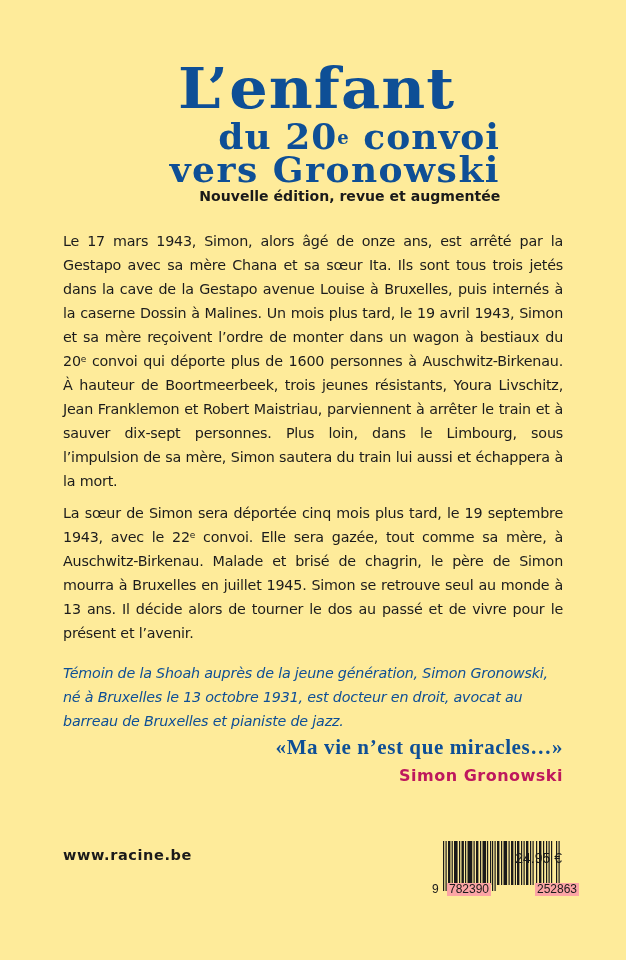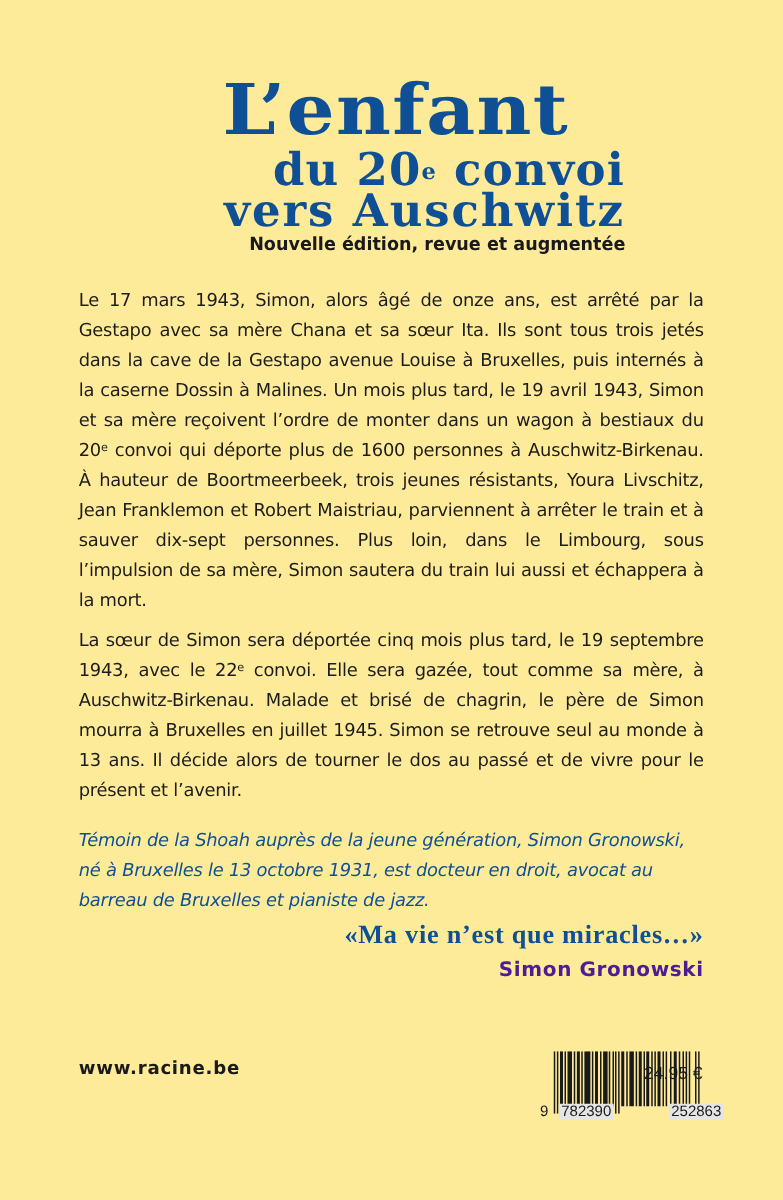--- a/index.html
+++ b/index.html
@@ -47,50 +47,50 @@
     letter-spacing: -0.2px;
   }
   .quote {
     position: absolute; right: 63px; top: 735px;
     font-family: Liberation Serif, serif; font-weight: bold;
     font-size: 21px; color: #0E4F96; white-space: nowrap; letter-spacing: 0.6px;
   }
   .quote-author {
     position: absolute; right: 63px; top: 766px;
     font-family: "DejaVu Sans", sans-serif; font-weight: bold;
-    font-size: 16px; color: #4c1d95; white-space: nowrap; letter-spacing: 0.5px;
+    font-size: 16px; color: #be185d; white-space: nowrap; letter-spacing: 0.5px;
   }
   .price {
     position: absolute; right: 64px; top: 815px;
     font-family: "Liberation Sans", sans-serif; font-size: 14px; color: #1a1a1a; margin-top: 35px;
   }
   .barcode {
     position: absolute; left: 432px; top: 841px; width: 132px; height: 60px;
   }
   .barcode svg { display: block; }
   .barcode-digits {
     position: absolute; top: 883px; font-family: "Liberation Sans", sans-serif;
-    font-size: 12px; color: #1a1a1a; background: #e5e5e5; line-height: 13px;
+    font-size: 12px; color: #1a1a1a; background: #fca5a5; line-height: 13px;
   }
   .d1 { left: 432px; background: transparent; }
   .d2 { left: 447px; padding: 0 2px; }
   .d3 { left: 535px; padding: 0 2px; }
   .website {
     position: absolute; left: 63px; top: 847px;
     font-family: "DejaVu Sans", sans-serif; font-weight: bold;
     font-size: 14.5px; color: #1a1a1a; letter-spacing: 0.6px;
   }
 </style>
 </head>
 <body>
 
 <div class="title-block">
   <div class="t1">L’enfant</div>
   <div class="t2"><span>du 20</span><sup>e</sup><span> convoi</span></div>
-  <div class="t3">vers Auschwitz</div>
+  <div class="t3">vers Gronowski</div>
   <div class="subtitle">Nouvelle édition, revue et augmentée</div>
 </div>
 
 <div class="body-text p1">
   <p><span>Le 17 mars 1943, Simon, alors âgé de onze ans, est arrêté par la Gestapo avec sa mère Chana et sa sœur Ita. Ils sont tous trois jetés dans la cave de la Gestapo avenue Louise à Bruxelles, puis internés à la caserne Dossin à Malines. Un mois plus tard, le 19 avril 1943, Simon et sa mère reçoivent l’ordre de monter dans un wagon à bestiaux du 20</span><sup>e</sup><span> convoi qui déporte plus de 1600 personnes à Auschwitz-Birkenau. À hauteur de Boortmeerbeek, trois jeunes résistants, Youra Livschitz, Jean Franklemon et Robert Maistriau, parviennent à arrêter le train et à sauver dix-sept personnes. Plus loin, dans le Limbourg, sous l’impulsion de sa mère, Simon sautera du train lui aussi et échappera à la mort.</span></p>
   <p><span>La sœur de Simon sera déportée cinq mois plus tard, le 19 septembre 1943, avec le 22</span><sup>e</sup><span> convoi. Elle sera gazée, tout comme sa mère, à Auschwitz-Birkenau. Malade et brisé de chagrin, le père de Simon mourra à Bruxelles en juillet 1945. Simon se retrouve seul au monde à 13 ans. Il décide alors de tourner le dos au passé et de vivre pour le présent et l’avenir.</span></p>
 </div>
 
 <div class="blurb">Témoin de la Shoah auprès de la jeune génération, Simon Gronowski, né à Bruxelles le 13 octobre 1931, est docteur en droit, avocat au barreau de Bruxelles et pianiste de jazz.</div>
 

